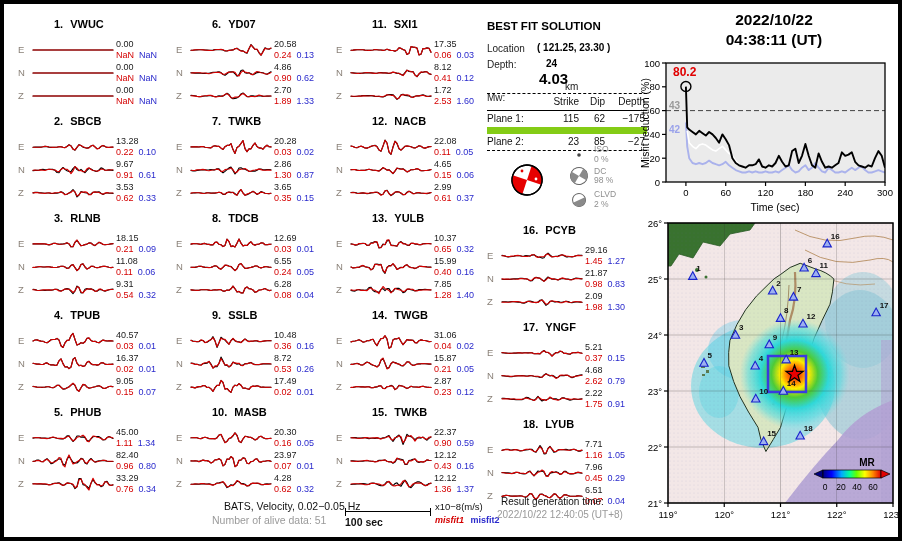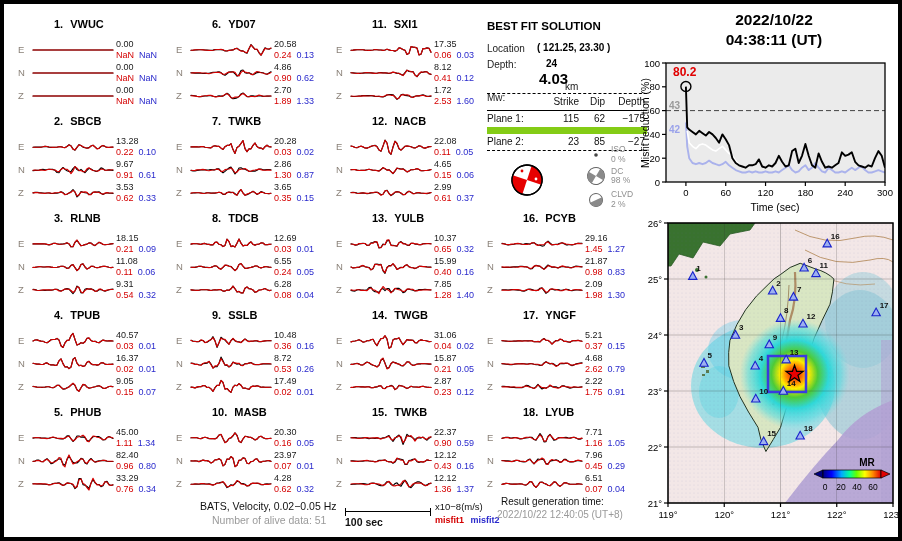--- a/index.html
+++ b/index.html
@@ -2,21 +2,21 @@
 <html><head>
 <meta charset="utf-8">
 <style>
   html,body{margin:0;padding:0;background:#666;}
   .frame{position:relative;width:902px;height:541px;box-sizing:border-box;background:#fff;
          border:4px solid #000;overflow:hidden;font-family:"Liberation Sans",sans-serif;}
   .abs{position:absolute;}
   
   .col{position:absolute;top:14px;width:156px;}
   #col1{left:14px}#col2{left:172px}#col3{left:332px}
-  #col4st{position:absolute;left:483px;top:208px;width:160px;}
+  #col4st{position:absolute;left:483px;top:220px;width:160px;}
   .station{height:93px;margin-bottom:4px;}
   .st-title{font-size:11px;font-weight:700;color:#000;line-height:13px;margin-bottom:7px;margin-left:36px;}
   .st-title .code{margin-left:7px;}
   .row{display:flex;align-items:center;height:23px;}
   .ch{width:13px;font-size:9.5px;color:#8a8178;}
   .wave{width:84px;height:22px;flex:none;}
   .wave path{fill:none;stroke-width:1.15;stroke-linejoin:round;stroke-linecap:round;}
   .wave .pb{stroke:#000;}
   .wave .pr{stroke:#d40000;}
   .vals{margin-left:1px;font-size:9px;line-height:10.5px;white-space:nowrap;}
@@ -32,34 +32,34 @@
   .s-dep-v{left:542px;top:54px;font-weight:700;color:#000;}
   .s-dep-u{left:561px;top:55px;margin-top:22px;}
   .s-mw-l{left:483px;top:76px;margin-top:12px;}
   .s-mw-v{left:535px;top:66px;font-weight:700;font-size:15px;color:#000;}
   .sdr{position:absolute;left:483px;top:89px;width:160px;border-top:1px dashed #000;border-bottom:1px dashed #000;font-size:10px;color:#111;}
   .sdr-row{display:grid;grid-template-columns:52px 40px 26px 40px;padding:2px 0 3px 0;}
   .sdr-row.hd{border-bottom:1px solid #000;}
   .sdr-row.r1{border-bottom:7px solid #84cc16;}
   .sdr-row span{text-align:right;}
   .sdr-row span.lab{text-align:left;}
-  .comp{position:absolute;left:581px;display:flex;align-items:center;gap:4px;width:95px;}
+  .comp{position:absolute;left:564px;display:flex;align-items:center;gap:4px;width:95px;}
   .comp .txt{font-size:8.5px;color:#8f8f8f;line-height:9.5px;}
   #comp-iso{top:141px}#comp-dc{top:162px}#comp-clvd{top:186px}
   
   .title-block{left:650px;top:6px;width:240px;text-align:center;font-weight:700;font-size:15.5px;line-height:20px;color:#000;}
-  .foot1{left:196px;top:496px;font-size:10.5px;color:#111;}
+  .foot1{left:220px;top:496px;font-size:10.5px;color:#111;}
   .foot2{left:208px;top:510px;font-size:10.5px;color:#9a9a9a;}
   .sbar{left:341px;top:507px;width:86px;height:6px;border-top:1.3px solid #000;}
   .sbar:before,.sbar:after{content:"";position:absolute;top:-4px;width:1.3px;height:8px;background:#000;}
   .sbar:before{left:0}.sbar:after{right:0}
   .sbar-label{left:341px;top:512px;width:86px;text-align:left;font-size:10.5px;font-weight:700;color:#111;}
   .units{left:431px;top:497px;font-size:9.5px;color:#111;}
   .legend{left:431px;top:511px;font-size:9px;font-weight:700;}
-  .legend .l1{color:#d40000;}
+  .legend .l1{color:#d40000;font-style:italic;}
   .legend .l2{color:#2929cc;margin-left:4px;}
   .res-l{left:497px;top:492px;font-size:10px;color:#111;}
   .res-v{left:493px;top:505px;font-size:10px;color:#9a9a9a;}
   svg text{font-family:"Liberation Sans",sans-serif;}
 </style>
 </head>
 <body>
 
 <div class="frame">
 

